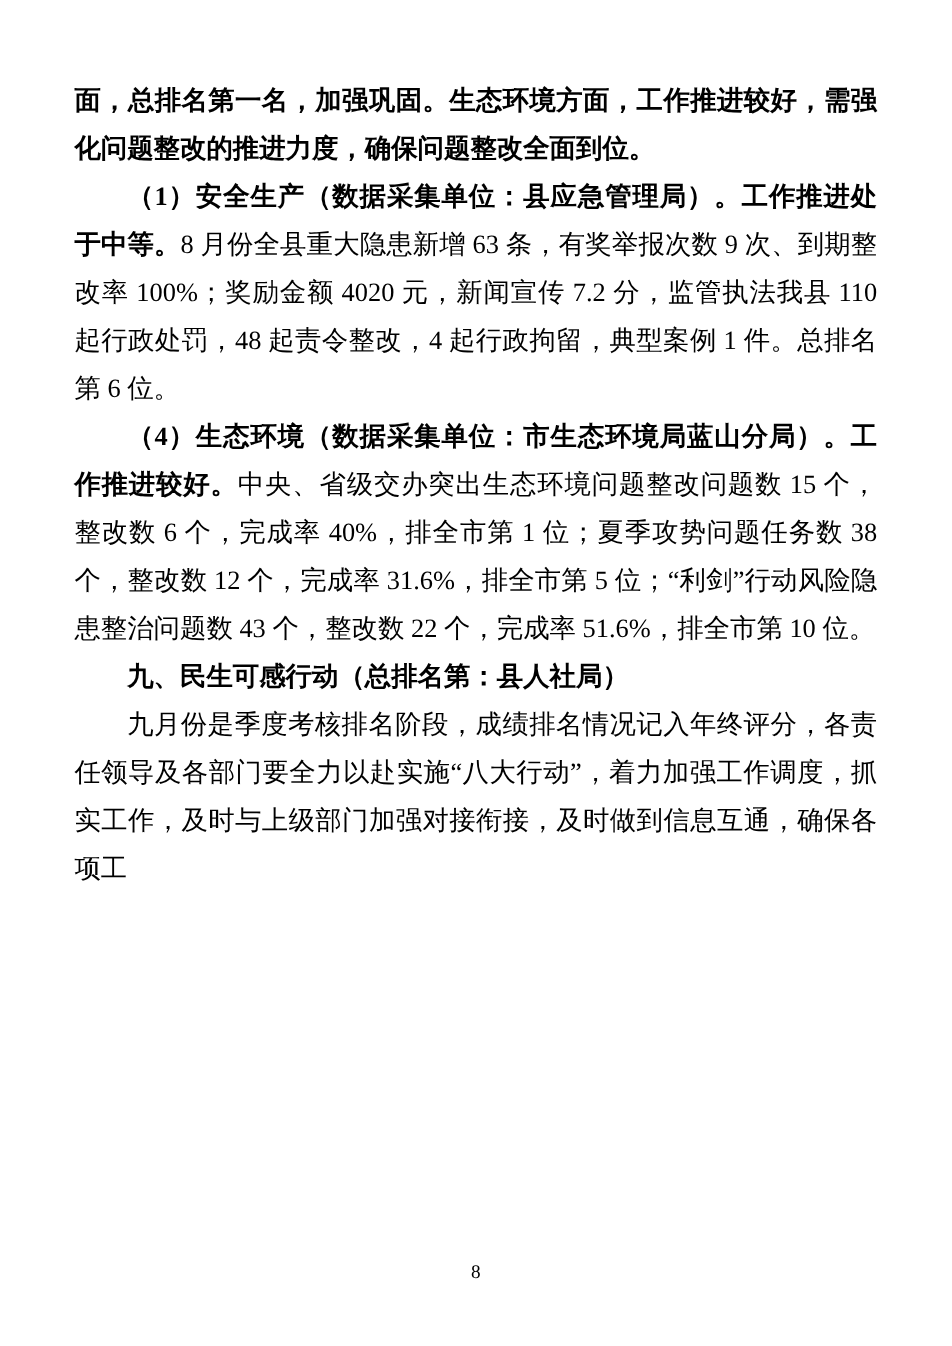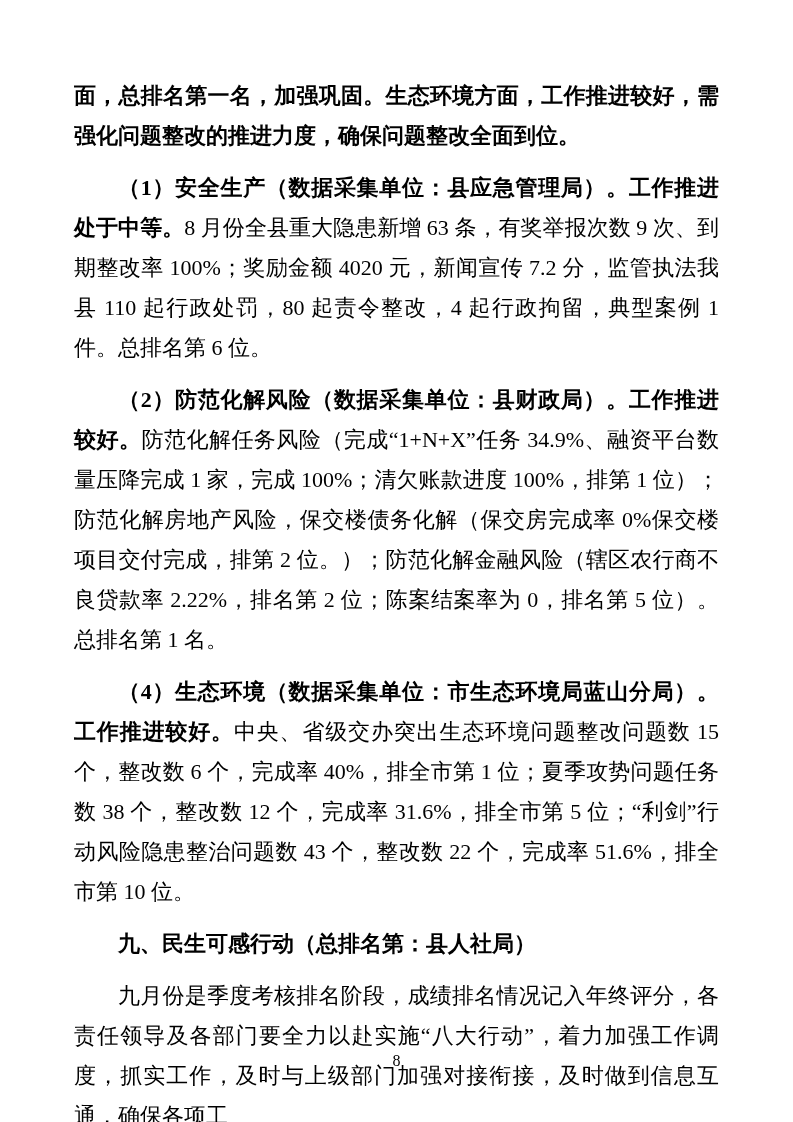--- a/index.html
+++ b/index.html
@@ -16,21 +16,21 @@
     color: #000000;
   }
   .content {
     position: absolute;
     left: 62px;
     top: 0;
     width: 669px;
     padding-top: 64px;
   }
   p.para {
-    margin: 12px;
+    margin: 0;
     font-family: "Liberation Serif", "DejaVu Serif", serif;
     font-size: 22px;
     line-height: 40px;
     text-align: justify;
     text-align-last: left;
     color: #000000;
   }
   p.para.indent { text-indent: 44px; }
   span.regular { font-weight: normal; }
   span.bold { font-weight: bold; }
@@ -51,22 +51,21 @@
     font-size: 16px;
     color: #000000;
   }
 </style>
 </head>
 <body>
 
 <div class="page">
   <div class="content">
       <p class="para"><span class="bold">面，总排名第一名，加强巩固。生态环境方面，工作推进较好，需强化问题整改的推进力度，确保问题整改全面到位。</span></p>
-      <p class="para indent"><span class="bold">（1）安全生产（数据采集单位：县应急管理局）。工作推进处于中等。</span><span class="regular">8 月份全县重大隐患新增 63 条，有奖举报次数 9 次、到期整改率 100%；奖励金额 4020 元，新闻宣传 7.2 分，监管执法我县 110 起行政处罚，80 起责令整改，4 起行政拘留，典型案例 1 件。总排名第 6 位。</span></p>
-      <p class="para indent"><span class="bold">（2）防范化解风险（数据采集单位：县财政局）。工作推进较好。</span><span class="regular">防范化解任务风险（完成“1+N+X”任务 34.9%、融资平台数量压降完成 1 家，完成 100%；清欠账款进度 100%，排第 1 位）；防范化解房地产风险，保交楼债务化解（保交房完成率 0%保交楼项目交付完成，排第 2 位。）；防范化解金融风险（辖区农行商不良贷款率 2.22%，排名第 2 位；陈案结案率为 0，排名第 5 位）。总排名第 1 名。</span></p>
+      <p class="para indent"><span class="bold">（1）安全生产（数据采集单位：县应急管理局）。工作推进处于中等。</span><span class="regular">8 月份全县重大隐患新增 63 条，有奖举报次数 9 次、到期整改率 100%；奖励金额 4020 元，新闻宣传 7.2 分，监管执法我县 110 起行政处罚，48 起责令整改，4 起行政拘留，典型案例 1 件。总排名第 6 位。</span></p>
       <p class="para indent"><span class="bold">（4）生态环境（数据采集单位：市生态环境局蓝山分局）。工作推进较好。</span><span class="regular">中央、省级交办突出生态环境问题整改问题数 15 个，整改数 6 个，完成率 40%，排全市第 1 位；夏季攻势问题任务数 38 个，整改数 12 个，完成率 31.6%，排全市第 5 位；“利剑”行动风险隐患整治问题数 43 个，整改数 22 个，完成率 51.6%，排全市第 10 位。</span></p>
       <p class="para indent heading"><span class="heading">九、民生可感行动（总排名第：县人社局）</span></p>
       <p class="para indent"><span class="regular">九月份是季度考核排名阶段，成绩排名情况记入年终评分，各责任领导及各部门要全力以赴实施“八大行动”，着力加强工作调度，抓实工作，及时与上级部门加强对接衔接，及时做到信息互通，确保各项工</span></p>
     </div>
   <div class="footer">
     <span class="page-number">8</span>
   </div>
 </div>
 
 </body></html>

